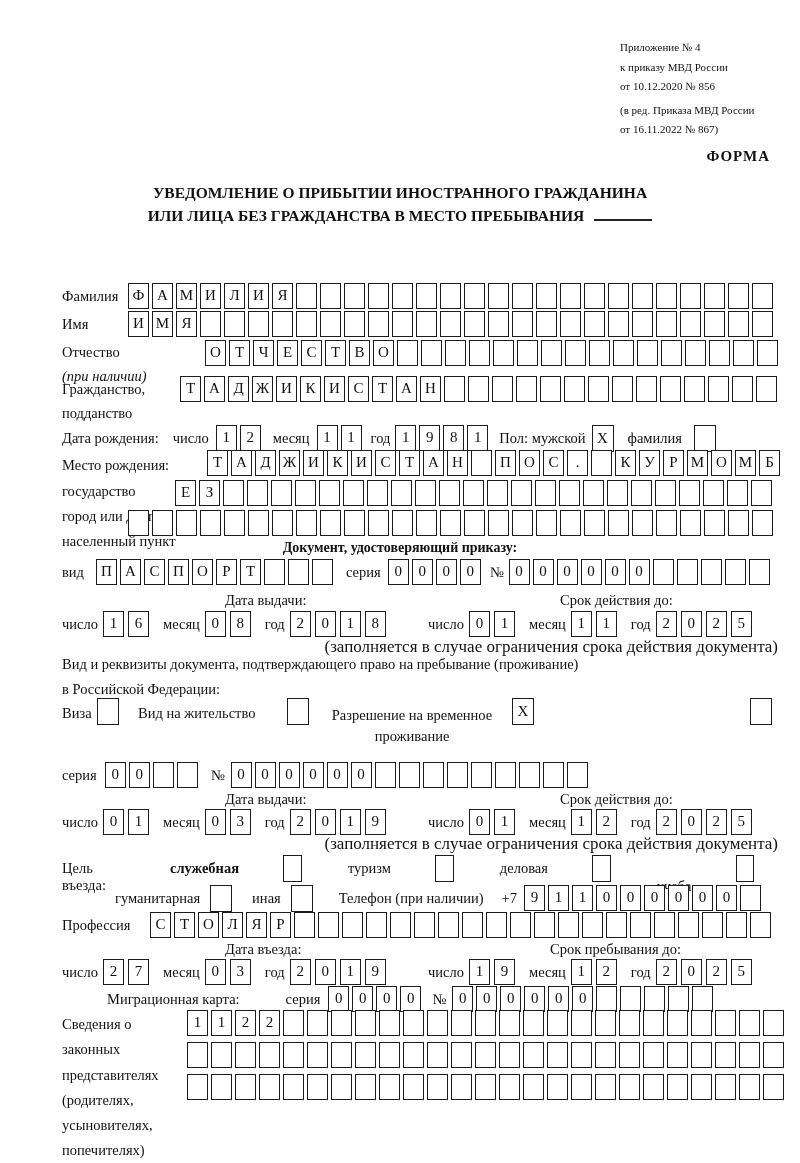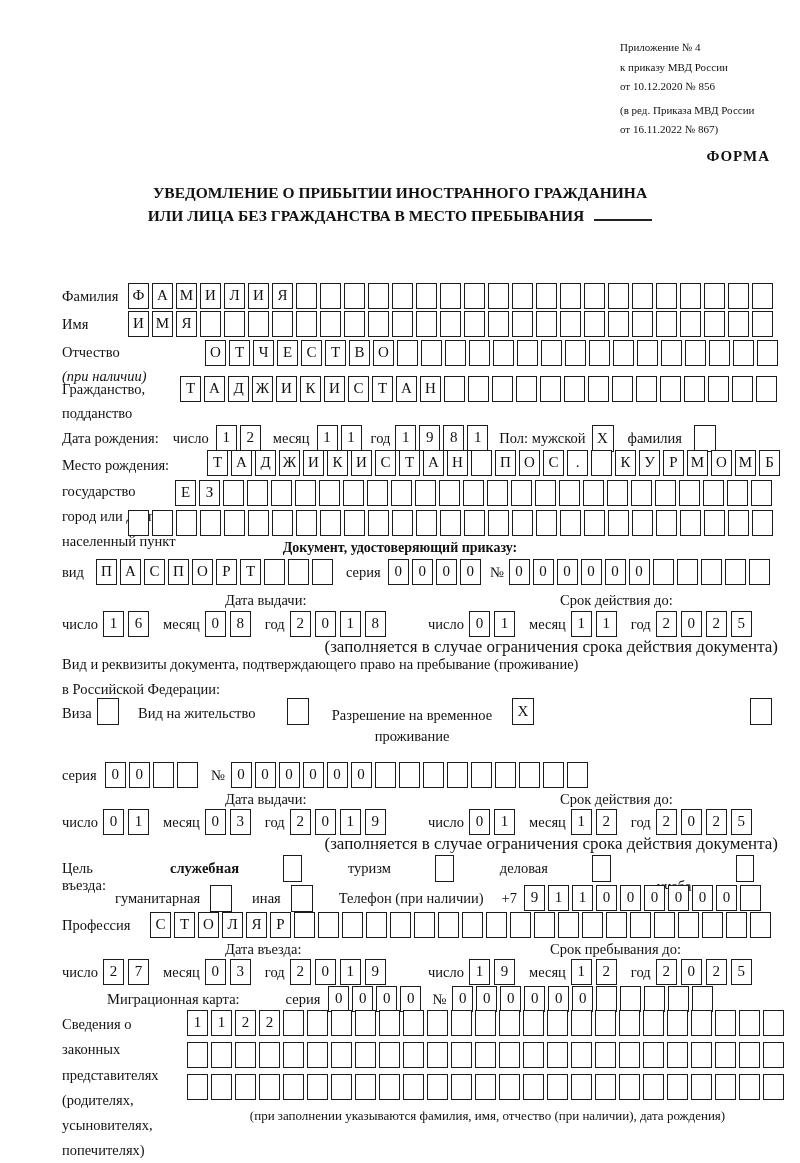--- a/index.html
+++ b/index.html
@@ -215,15 +215,14 @@
     <div>Сведения о</div>
     <div>законных</div>
     <div>представителях</div>
     <div>(родителях,</div>
     <div>усыновителях,</div>
     <div>попечителях)</div>
   </div>
   <div class="abs cells" style="left:187px;top:1010px;"><span class="cell">1</span><span class="cell">1</span><span class="cell">2</span><span class="cell">2</span><span class="cell"></span><span class="cell"></span><span class="cell"></span><span class="cell"></span><span class="cell"></span><span class="cell"></span><span class="cell"></span><span class="cell"></span><span class="cell"></span><span class="cell"></span><span class="cell"></span><span class="cell"></span><span class="cell"></span><span class="cell"></span><span class="cell"></span><span class="cell"></span><span class="cell"></span><span class="cell"></span><span class="cell"></span><span class="cell"></span><span class="cell"></span></div>
   <div class="abs cells" style="left:187px;top:1042px;"><span class="cell"></span><span class="cell"></span><span class="cell"></span><span class="cell"></span><span class="cell"></span><span class="cell"></span><span class="cell"></span><span class="cell"></span><span class="cell"></span><span class="cell"></span><span class="cell"></span><span class="cell"></span><span class="cell"></span><span class="cell"></span><span class="cell"></span><span class="cell"></span><span class="cell"></span><span class="cell"></span><span class="cell"></span><span class="cell"></span><span class="cell"></span><span class="cell"></span><span class="cell"></span><span class="cell"></span><span class="cell"></span></div>
   <div class="abs cells" style="left:187px;top:1074px;"><span class="cell"></span><span class="cell"></span><span class="cell"></span><span class="cell"></span><span class="cell"></span><span class="cell"></span><span class="cell"></span><span class="cell"></span><span class="cell"></span><span class="cell"></span><span class="cell"></span><span class="cell"></span><span class="cell"></span><span class="cell"></span><span class="cell"></span><span class="cell"></span><span class="cell"></span><span class="cell"></span><span class="cell"></span><span class="cell"></span><span class="cell"></span><span class="cell"></span><span class="cell"></span><span class="cell"></span><span class="cell"></span></div>
-  <div class="abs small" style="left:190px;top:1108px;width:595px;text-align:center;">(при заполнении указываются фамилия, имя, отчество (при наличии), дата рождения)</div>
 
 </div>
 
 </body></html>

